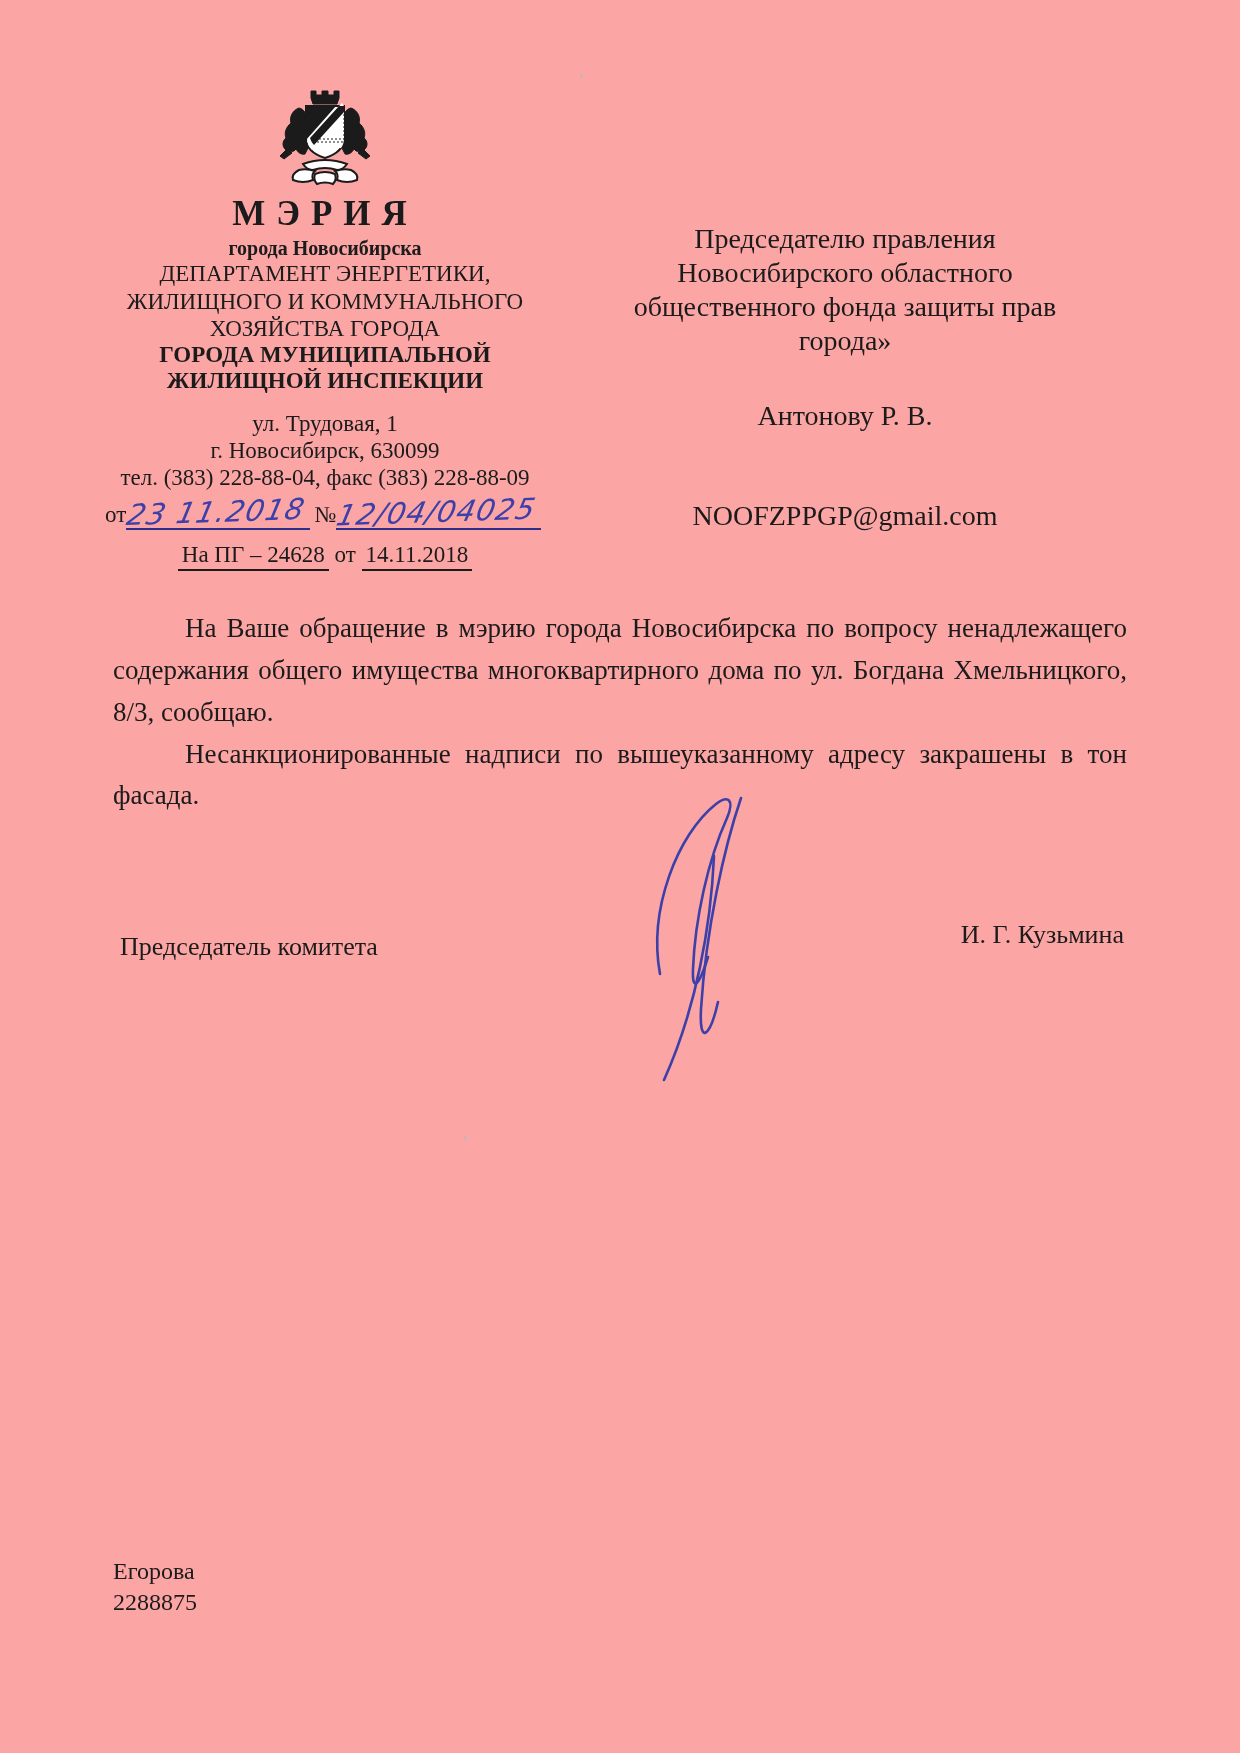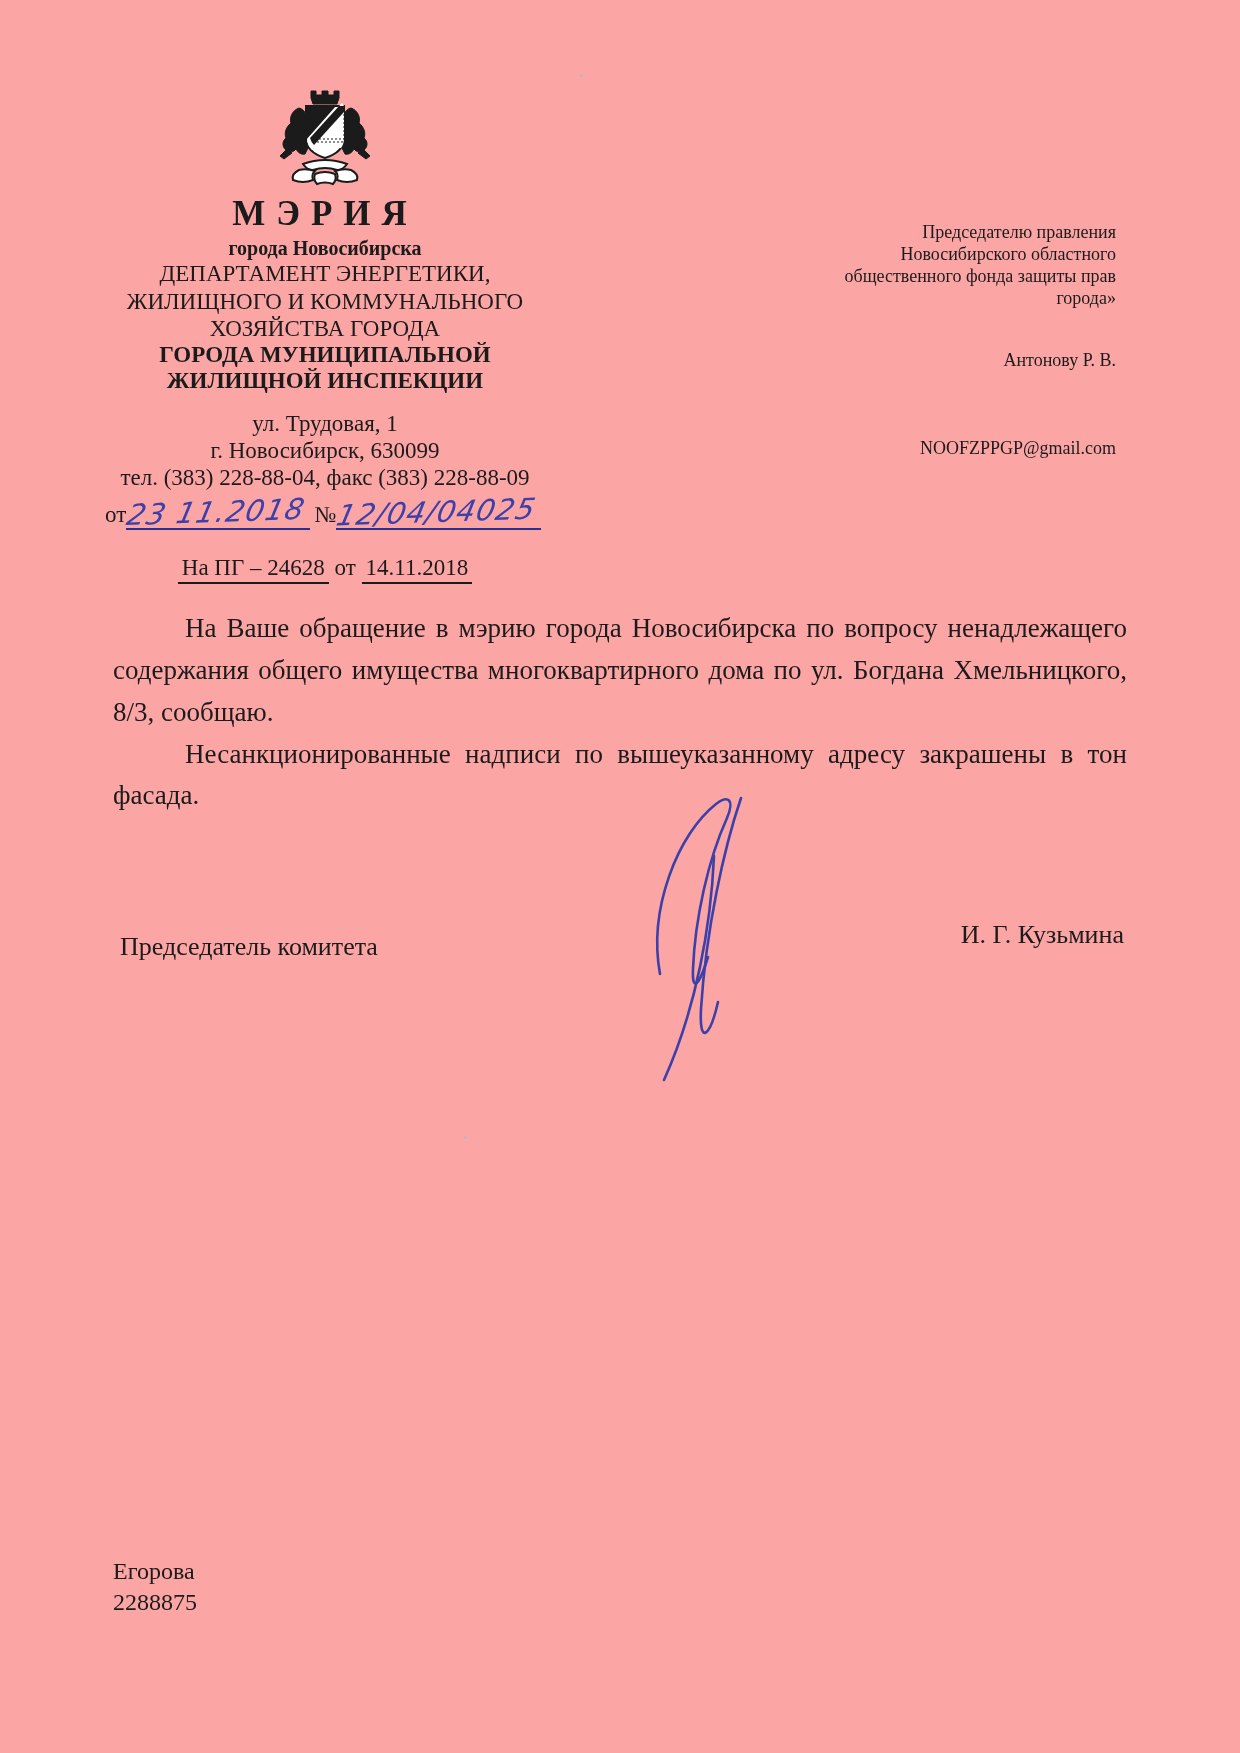--- a/index.html
+++ b/index.html
@@ -34,26 +34,26 @@
     letter-spacing:1px;
     line-height:0.9;
   }
   .u-slot{
     display:inline-block;
     border-bottom:2px solid #2d2f8f;
     padding:0 6px 0 2px;
     margin:0 4px 0 0;
     vertical-align:baseline;
   }
-  .reply-ref{margin-top:25px;font-size:23px;}
+  .reply-ref{margin-top:12px;font-size:23px;}
   .u-black{border-bottom:2px solid #1b1b1b;padding:0 4px 2px 4px;}
   
   .recipient{
-    position:absolute;left:616px;top:222px;width:500px;
-    font-size:18px;line-height:1.22;text-align:right;
+    position:absolute;left:595px;top:222px;width:500px;
+    font-size:28px;line-height:1.22;text-align:center;
   }
   .recipient-name{margin-top:40px;}
   .recipient-email{margin-top:66px;}
   
   .body-text{
     position:absolute;left:113px;top:608px;width:1014px;
     font-size:27px;line-height:1.55;text-align:justify;
   }
   .body-text p{margin:0;text-indent:72px;}
   

